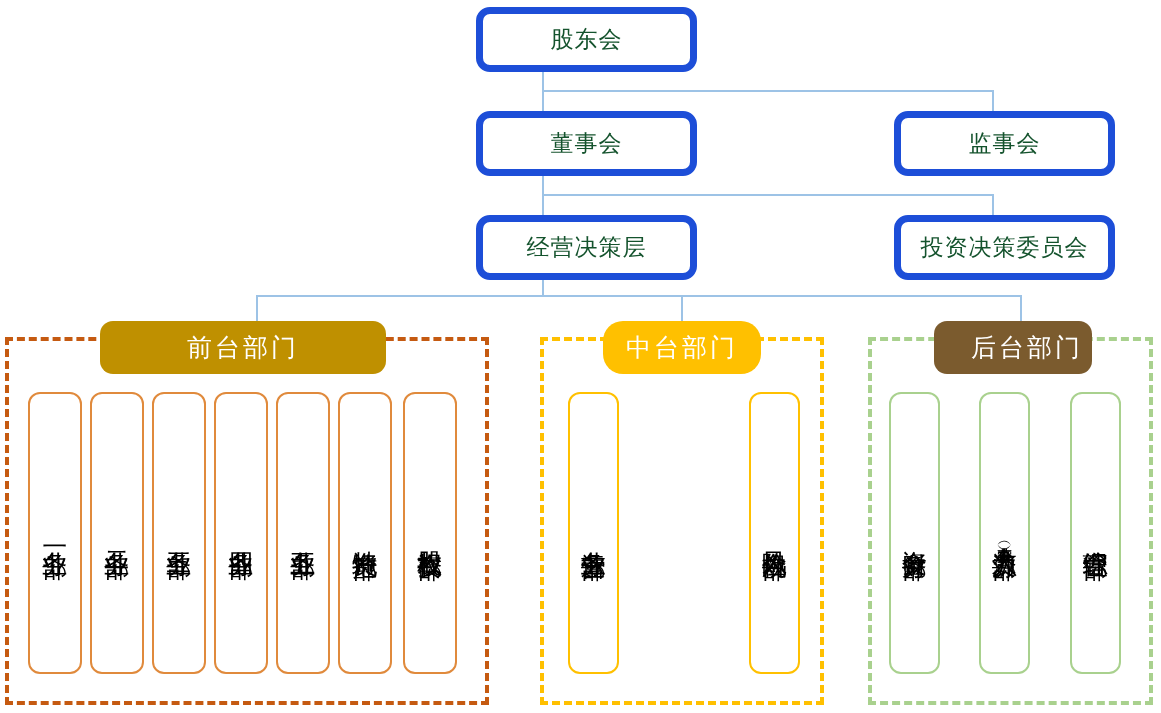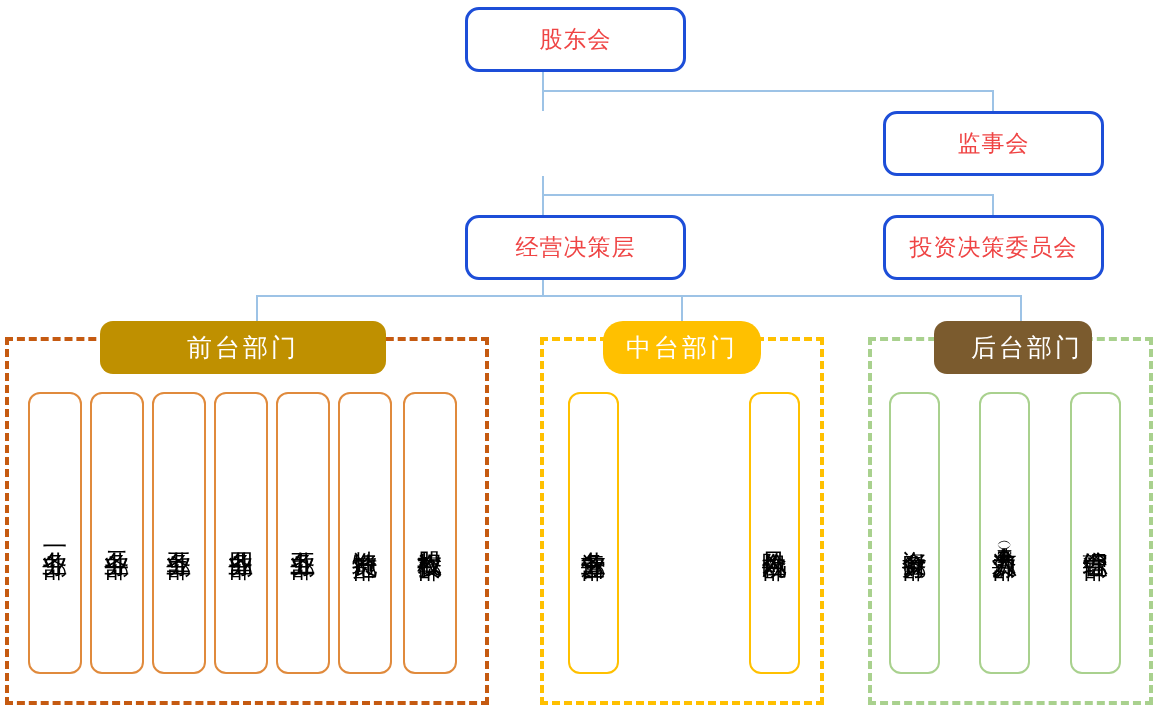--- a/index.html
+++ b/index.html
@@ -15,30 +15,31 @@
     width: 1161px;
     height: 713px;
     background: #ffffff;
     overflow: hidden;
   }
 
   
   .node {
     position: absolute;
     box-sizing: border-box;
-    border: 3px solid #1d4ed8;
+    border: 7px solid #1d4ed8;
     border-radius: 14px;
     background: #ffffff;
-    color: #ef4444;
+    color: #14532d;
     display: flex;
     align-items: center;
     justify-content: center;
     font-size: 23px;
     letter-spacing: 1px;
     white-space: nowrap;
+    margin-left: 11px;
   }
 
   
   .conn {
     position: absolute;
     background: #9DC3E6;
   }
   .conn.v { width: 2px; }
   .conn.h { height: 2px; }
 
@@ -101,20 +102,23 @@
 
   <div class="node" style="left:465px; top:7px; width:221px; height:65px;">
     <span>股东会</span>
   </div>
 
   <div class="conn v" style="left:542px; top:72px; height:19px;"></div>
   <div class="conn h" style="left:542px; top:90px; width:452px;"></div>
   <div class="conn v" style="left:542px; top:90px; height:21px;"></div>
   <div class="conn v" style="left:992px; top:90px; height:21px;"></div>
 
+  <div class="node" style="left:465px; top:111px; width:221px; height:65px;">
+    <span>董事会</span>
+  </div>
   <div class="node" style="left:883px; top:111px; width:221px; height:65px;">
     <span>监事会</span>
   </div>
 
   <div class="conn v" style="left:542px; top:176px; height:19px;"></div>
   <div class="conn h" style="left:542px; top:194px; width:452px;"></div>
   <div class="conn v" style="left:542px; top:194px; height:21px;"></div>
   <div class="conn v" style="left:992px; top:194px; height:21px;"></div>
 
   <div class="node" style="left:465px; top:215px; width:221px; height:65px;">

